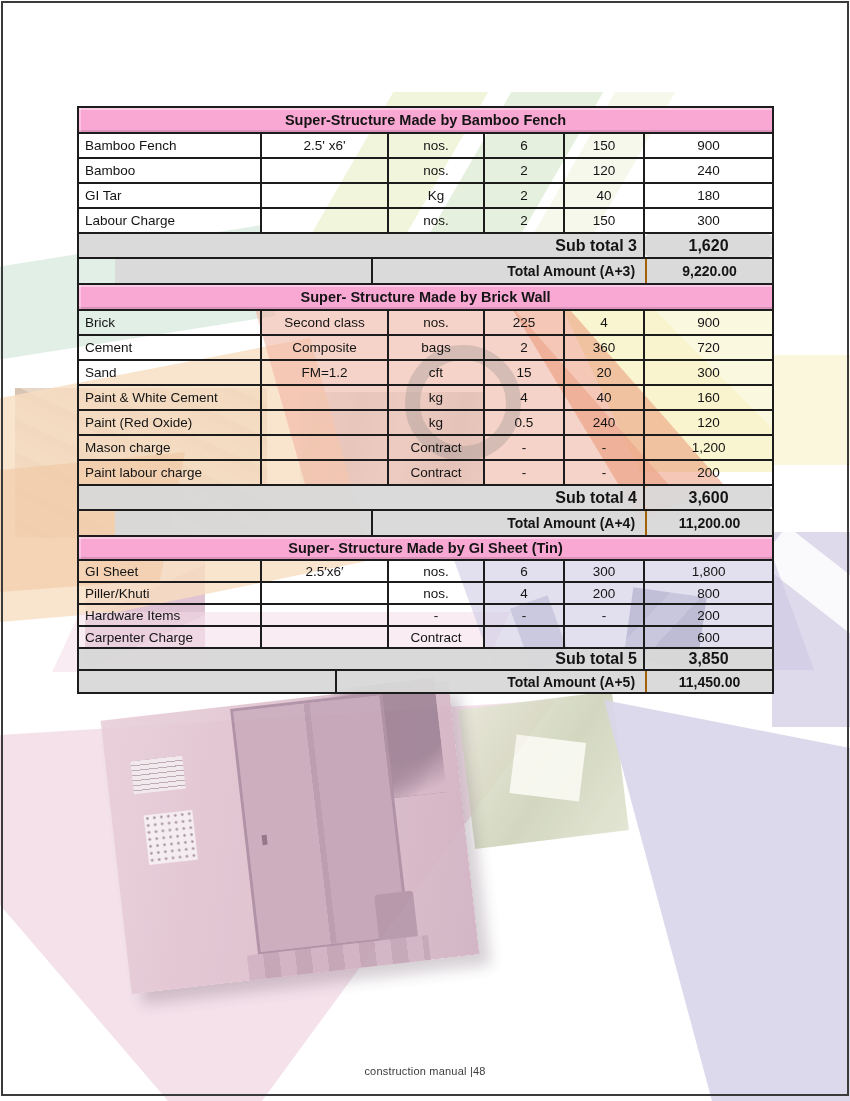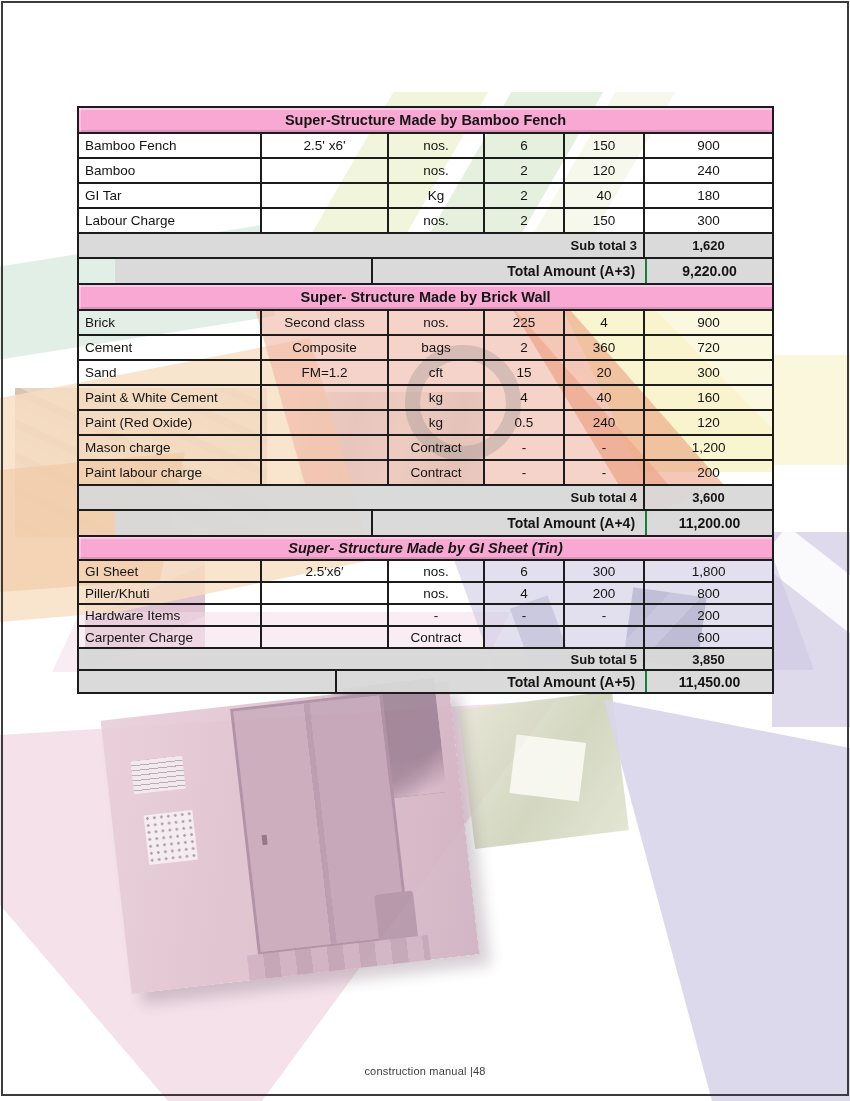--- a/index.html
+++ b/index.html
@@ -68,36 +68,36 @@
   .pd-step{position:absolute;left:34%;bottom:0;width:52%;height:9%;
     background:repeating-linear-gradient(90deg,#cfb0c0 0 16px,#c1a1b3 16px 32px);}
 
   
   .cost-table{position:absolute;left:77px;top:106px;width:695px;z-index:10;
     border-collapse:collapse;table-layout:fixed;background:transparent;}
   .cost-table td{border:2px solid #1c1c1c;font-size:13.5px;padding:0 6px;
     overflow:hidden;white-space:nowrap;vertical-align:middle;background:transparent;}
   .sec-title td{height:24px;background:#f9a8d4;font-weight:bold;text-align:center;font-size:14.5px;
     box-shadow:inset 0 2px 0 rgba(255,255,255,.4),inset 2px 0 0 rgba(255,255,255,.3),inset 0 -2px 0 rgba(0,0,0,.12);}
-  .sec-title.small td{height:22px;font-style:italic;}
+  .sec-title.small td{height:22px;}
   .row td{height:23px;}
   .row.small td{height:20px;border-radius:10px;}
   .c-item{text-align:left;}
   .c-spec,.c-unit,.c-qty,.c-rate,.c-amt{text-align:center;}
-  .summary td{height:23px;background:rgba(216,216,216,.95);font-weight:bold;font-size:13px;}
+  .summary td{height:23px;background:rgba(216,216,216,.95);font-weight:bold;font-size:16px;}
   .summary.small td{height:20px;}
   .sum-label{text-align:right;padding-right:10px;}
-  .sum-value{text-align:center;}
+  .sum-value{text-align:center;border-radius:8px;}
   .total-td{padding:0 !important;}
   .total-flex{display:flex;align-items:stretch;background:rgba(216,216,216,.95);font-weight:bold;font-size:14px;}
   .h24{height:24px;margin-left:36px;}
   .h22{height:21px;}
   .total-left{width:256px;border-right:2px solid #1c1c1c;}
   .total-label{flex:1;display:flex;align-items:center;justify-content:flex-end;padding-right:10px;}
-  .total-value{width:125px;border-left:2px solid #15803d;display:flex;align-items:center;justify-content:center;}
+  .total-value{width:125px;border-left:2px solid #a16207;display:flex;align-items:center;justify-content:center;}
 
   
   .footer{position:absolute;left:0;top:1065px;width:100%;text-align:center;z-index:10;
     font-size:11px;color:#3c3c3c;letter-spacing:.2px;}
 </style>
 </head>
 <body>
 
 <div class="page">
 

